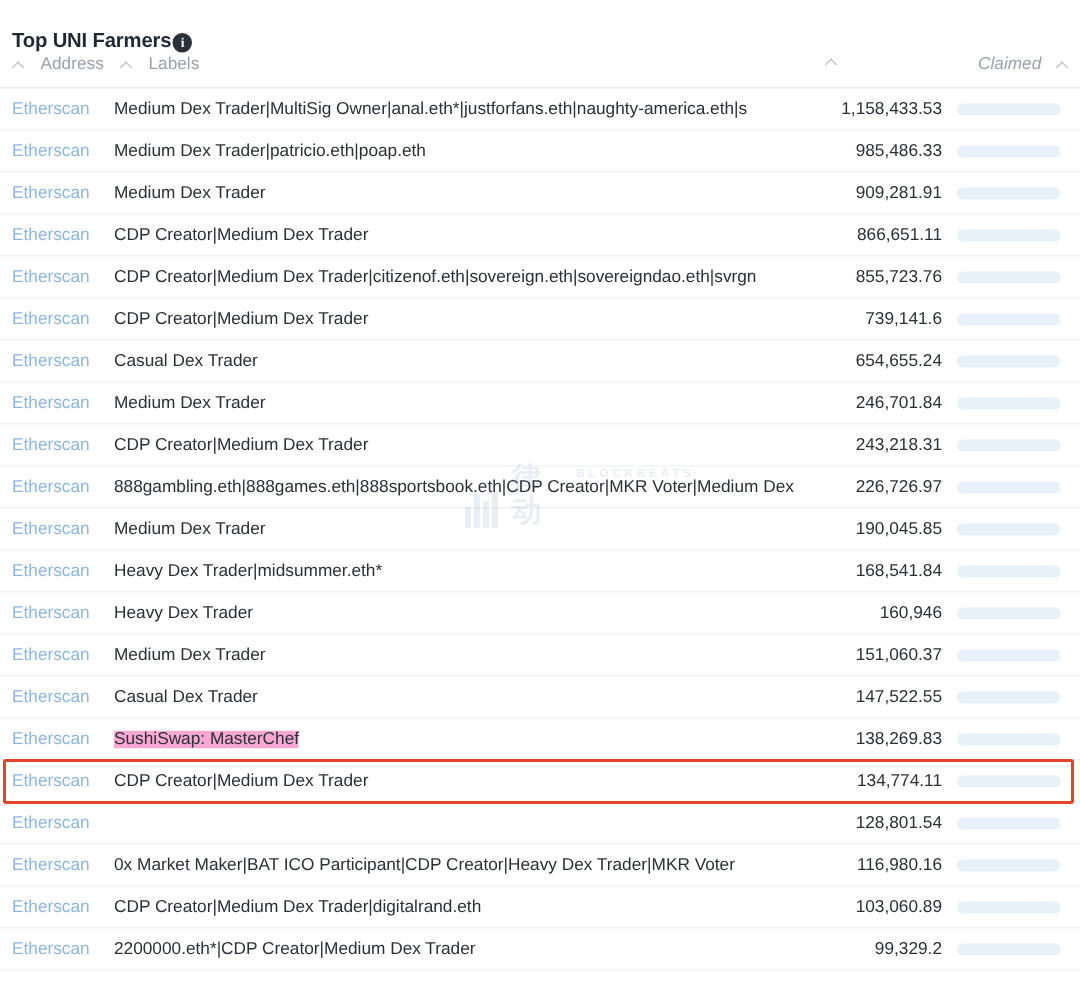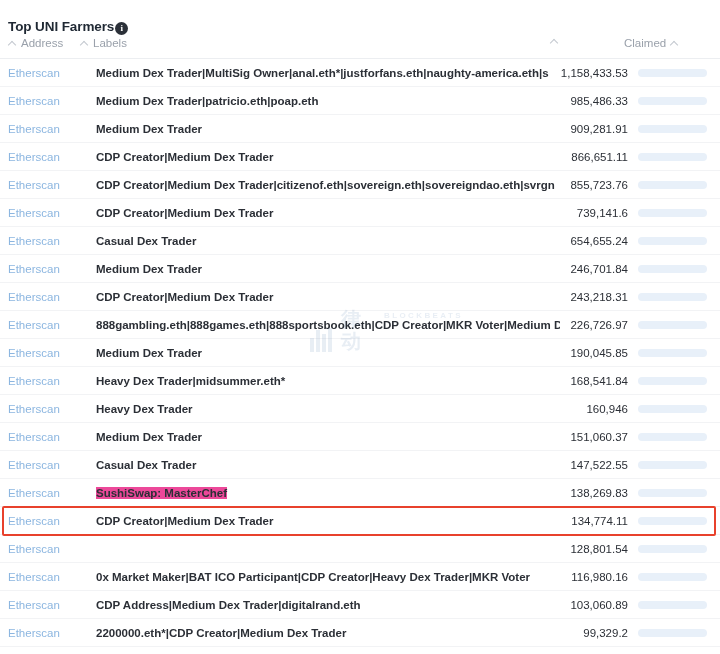--- a/index.html
+++ b/index.html
@@ -63,28 +63,28 @@
     height: 24px;
     border-bottom: 1px solid #eceef1;
     font-size: 11.5px;
     color: #9aa1ab;
   }
   .col-head .hcell {
     position: absolute;
     top: 3px;
     display: flex;
     align-items: center;
-    gap: 4px;
+    gap: 10px;
     white-space: nowrap;
     justify-content: space-between;
   }
   .h-address { left: 8px; }
   .h-labels  { left: 80px; }
   .h-value   { left: 550px; }
-  .h-claimed { left: 624px; }
+  .h-claimed { left: 652px; font-style: italic; }
 
   .caret {
     display: inline-block;
     width: 9px;
     height: 9px;
     position: relative;
     flex: 0 0 auto;
   }
   .caret::before {
     content: "";
@@ -120,27 +120,26 @@
     color: #8cb6e0;
     cursor: pointer;
     white-space: nowrap;
   }
   .cell-labels {
     position: absolute;
     left: 76px;
     right: 160px;
     font-size: 11.5px;
     color: #2b2f36;
-    font-weight: bold;
+    font-weight: normal;
     white-space: nowrap;
     overflow: hidden;
-    margin-left: 20px;
   }
   .cell-labels .sel {
-    background: #ec4899;
+    background: #f9a8d4;
   }
   .cell-value {
     position: absolute;
     left: 452px;
     width: 176px;
     text-align: right;
     font-size: 11.5px;
     color: #2b2f36;
     white-space: nowrap;
   }
@@ -372,21 +371,21 @@
         <span class="bar-wrap"><span class="bar-fill" style="width: 11.1186%;"></span></span>
       </div>
       <div class="row">
         <span class="cell-address">Etherscan</span>
         <span class="cell-labels">0x Market Maker|BAT ICO Participant|CDP Creator|Heavy Dex Trader|MKR Voter</span>
         <span class="cell-value">116,980.16</span>
         <span class="bar-wrap"><span class="bar-fill" style="width: 10.0981%;"></span></span>
       </div>
       <div class="row">
         <span class="cell-address">Etherscan</span>
-        <span class="cell-labels">CDP Address|Medium Dex Trader|digitalrand.eth</span>
+        <span class="cell-labels">CDP Creator|Medium Dex Trader|digitalrand.eth</span>
         <span class="cell-value">103,060.89</span>
         <span class="bar-wrap"><span class="bar-fill" style="width: 8.89657%;"></span></span>
       </div>
       <div class="row">
         <span class="cell-address">Etherscan</span>
         <span class="cell-labels">2200000.eth*|CDP Creator|Medium Dex Trader</span>
         <span class="cell-value">99,329.2</span>
         <span class="bar-wrap"><span class="bar-fill" style="width: 8.57444%;"></span></span>
       </div>
     </div>

